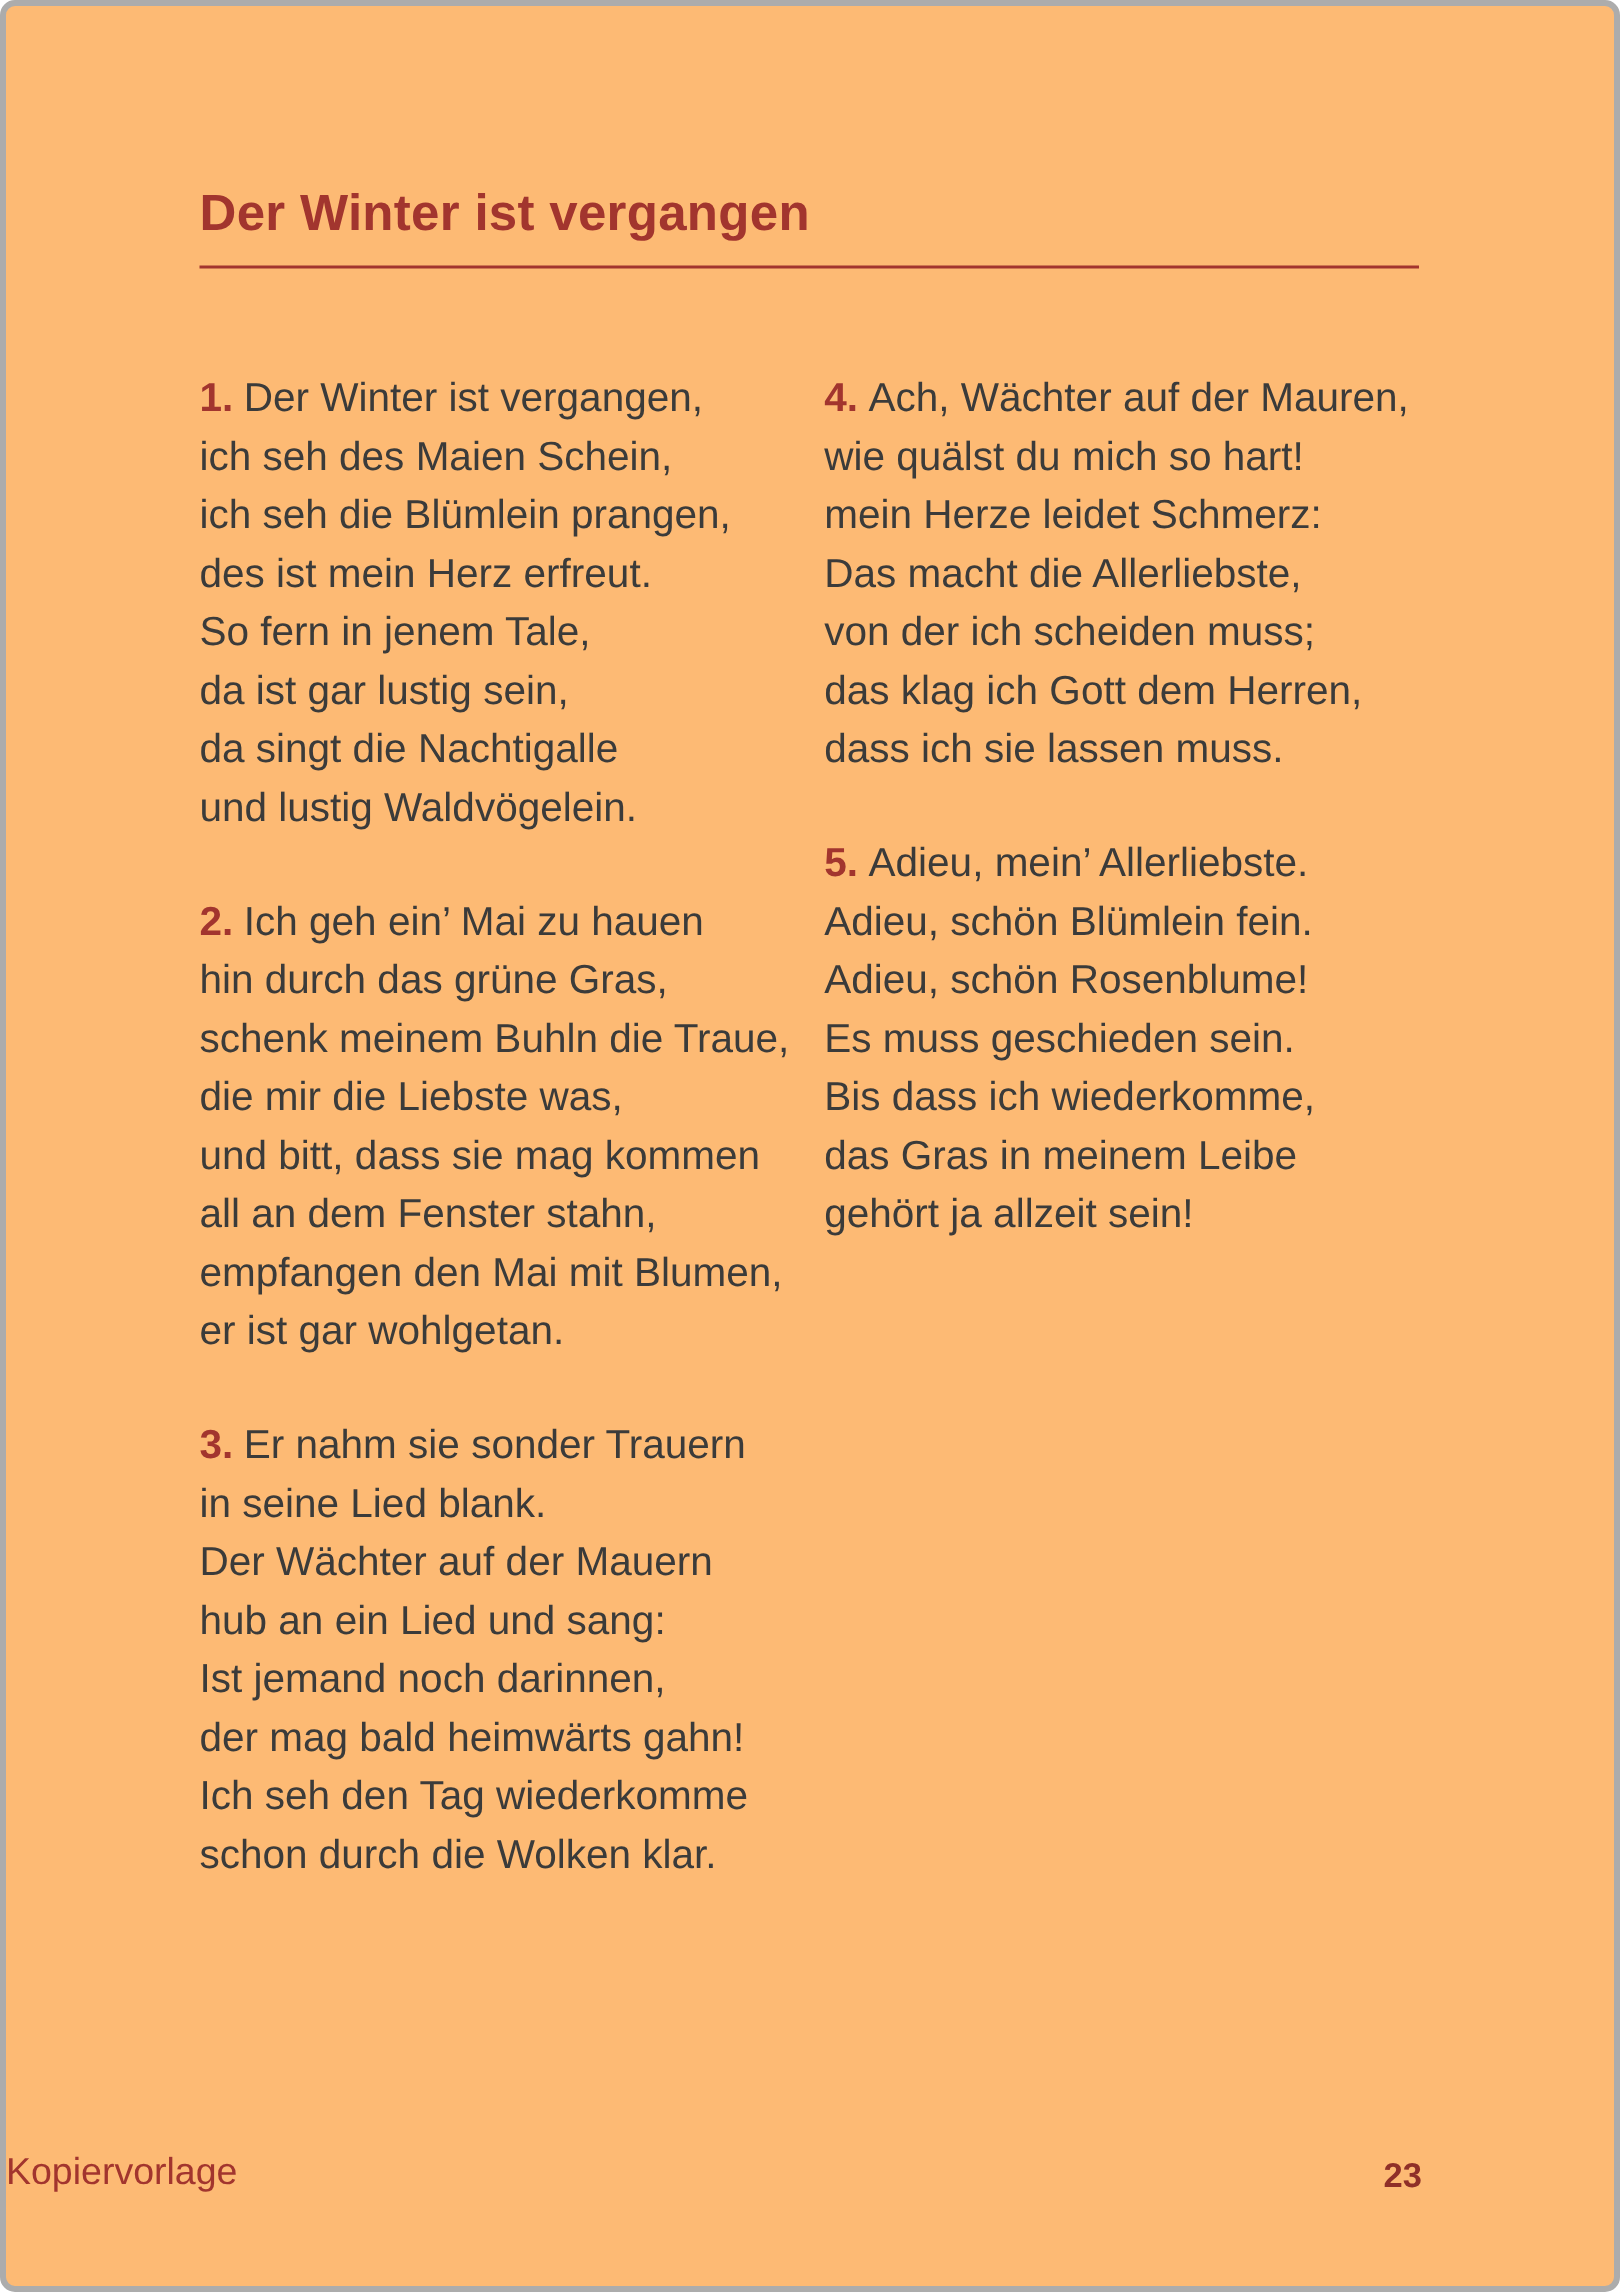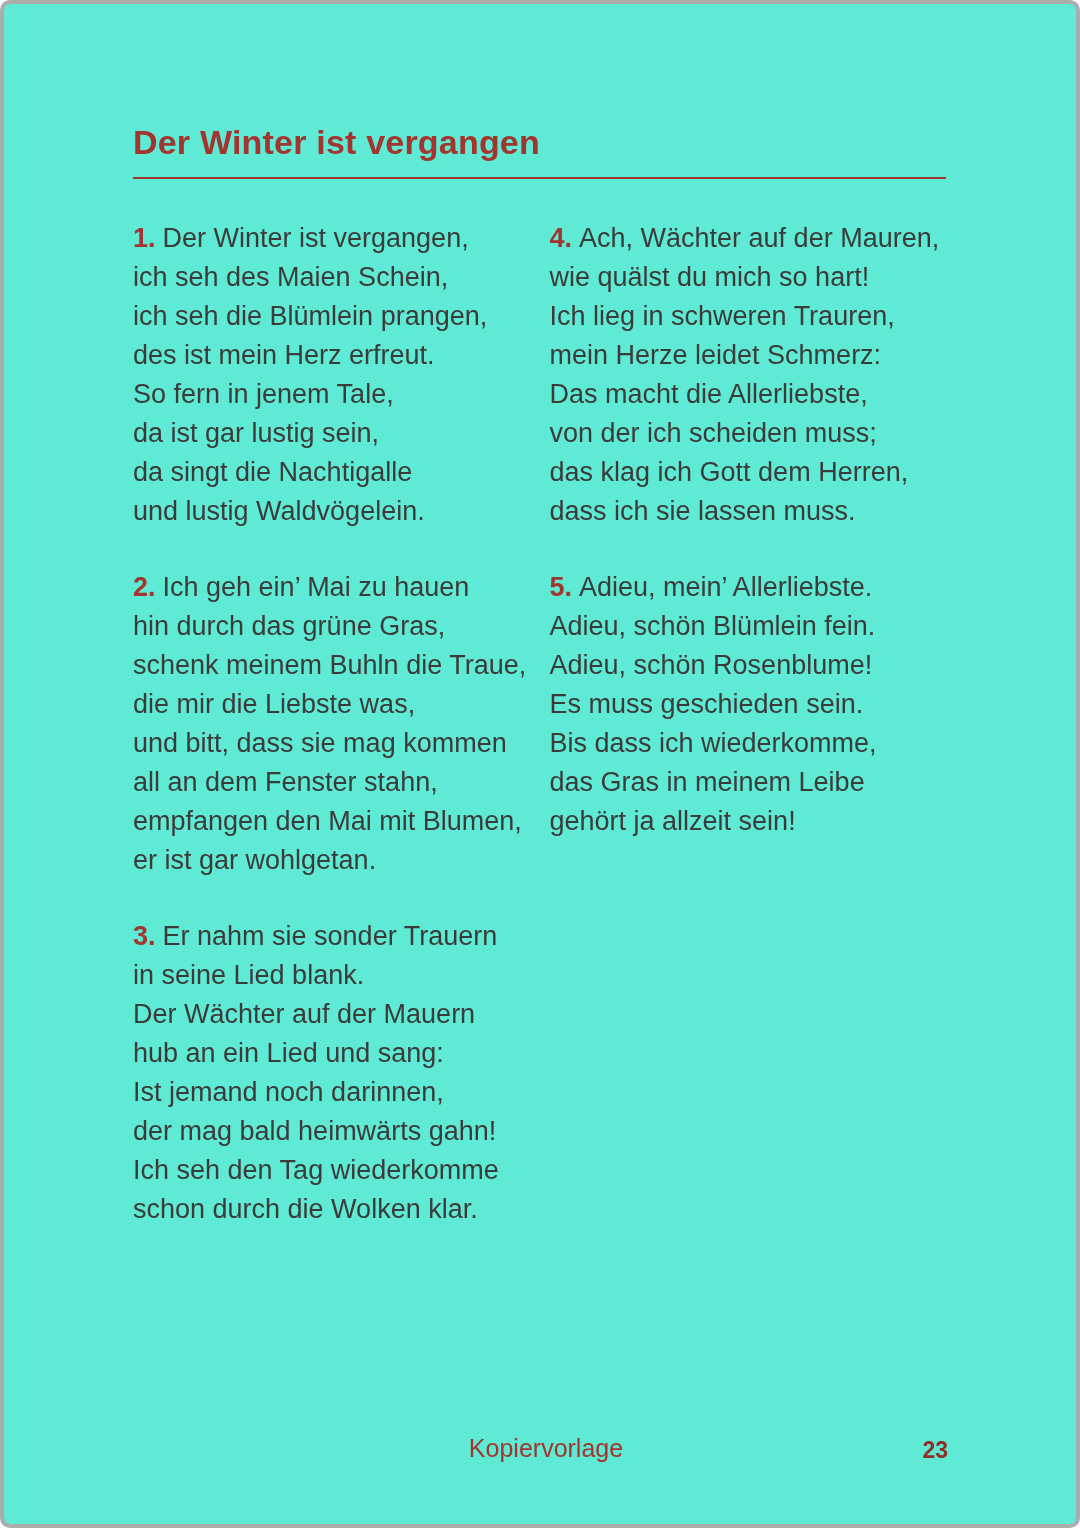--- a/index.html
+++ b/index.html
@@ -11,21 +11,21 @@
   *{margin:0;padding:0;box-sizing:border-box;}
   html,body{background:#fff;}
   body{
     width:1080px;height:1528px;
     font-family:"Liberation Sans","DejaVu Sans",sans-serif;
     color:var(--body-text);
   }
   .page{
     position:relative;
     width:1080px;height:1528px;
-    background:#5eead4;
+    background:#fdba74;
     border:4px solid var(--page-border);
     border-radius:10px;
     overflow:hidden;
   }
   .content{
     padding:118px 130px 0 129px;
   }
   h1.title{
     font-size:34px;
     font-weight:600;
@@ -35,21 +35,21 @@
   }
   .title-rule{
     margin-top:14px;
     height:2px;
     background:var(--accent);
     border:none;
   }
   .poem{
     display:flex;
     gap:20px;
-    margin-top:40px;
+    margin-top:67px;
   }
   .poem-column{
     width:400px;
   }
   .stanza{
     margin-bottom:37px;
   }
   .line{
     font-size:27px;
     line-height:39px;
@@ -62,22 +62,22 @@
     margin-right:7px;
   }
   .footer{
     position:absolute;
     left:0;right:0;
     bottom:56px;
     height:34px;
   }
   .footer-label{
     position:absolute;
-    left:12px;right:0;
-    text-align:center;
+    left:0;right:0;
+    text-align:left;
     font-size:25px;
     color:var(--accent);
   }
   .page-number{
     position:absolute;
     right:128px;
     top:3px;
     font-size:23px;
     font-weight:bold;
     color:var(--page-number);
@@ -123,21 +123,20 @@
             <p class="line">Ist jemand noch darinnen,</p>
             <p class="line">der mag bald heimwärts gahn!</p>
             <p class="line">Ich seh den Tag wiederkomme</p>
             <p class="line">schon durch die Wolken klar.</p>
           </div>
         </div>
       <div class="poem-column">
           <div class="stanza">
             <p class="line"><span class="stanza-number">4.</span>Ach, Wächter auf der Mauren,</p>
             <p class="line">wie quälst du mich so hart!</p>
-            <p class="line">Ich lieg in schweren Trauren,</p>
             <p class="line">mein Herze leidet Schmerz:</p>
             <p class="line">Das macht die Allerliebste,</p>
             <p class="line">von der ich scheiden muss;</p>
             <p class="line">das klag ich Gott dem Herren,</p>
             <p class="line">dass ich sie lassen muss.</p>
           </div>
           <div class="stanza">
             <p class="line"><span class="stanza-number">5.</span>Adieu, mein’ Allerliebste.</p>
             <p class="line">Adieu, schön Blümlein fein.</p>
             <p class="line">Adieu, schön Rosenblume!</p>

